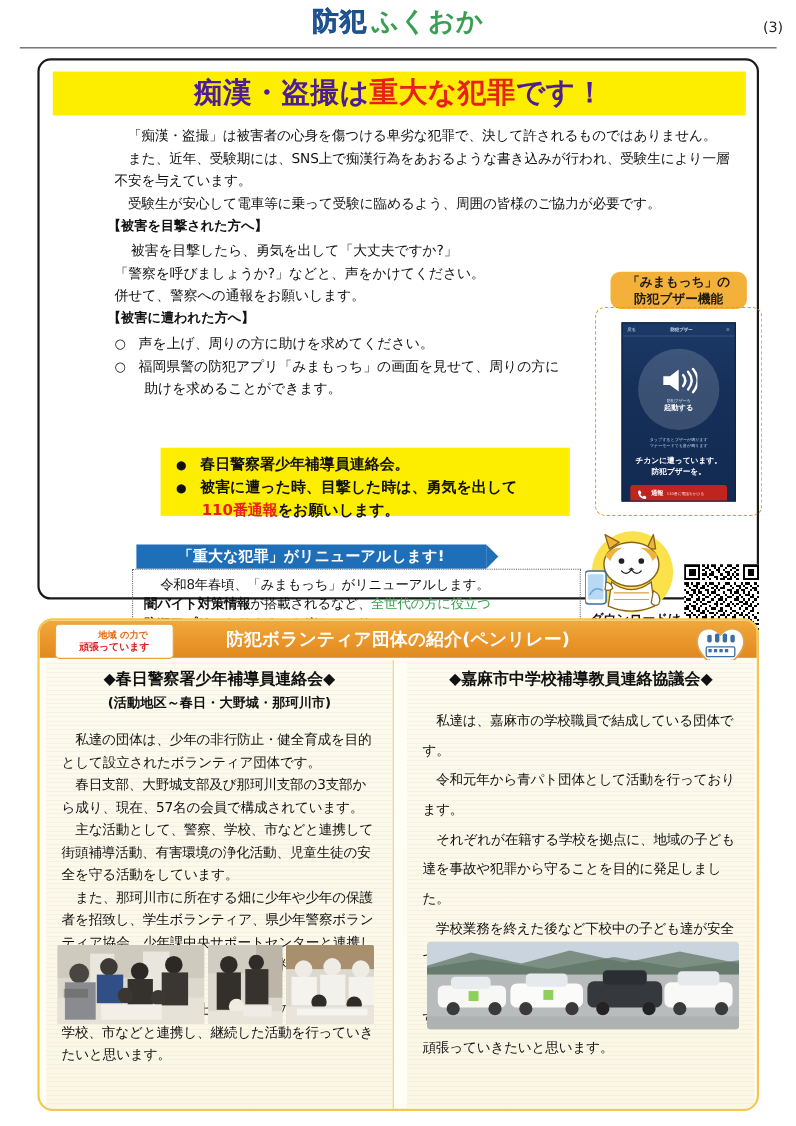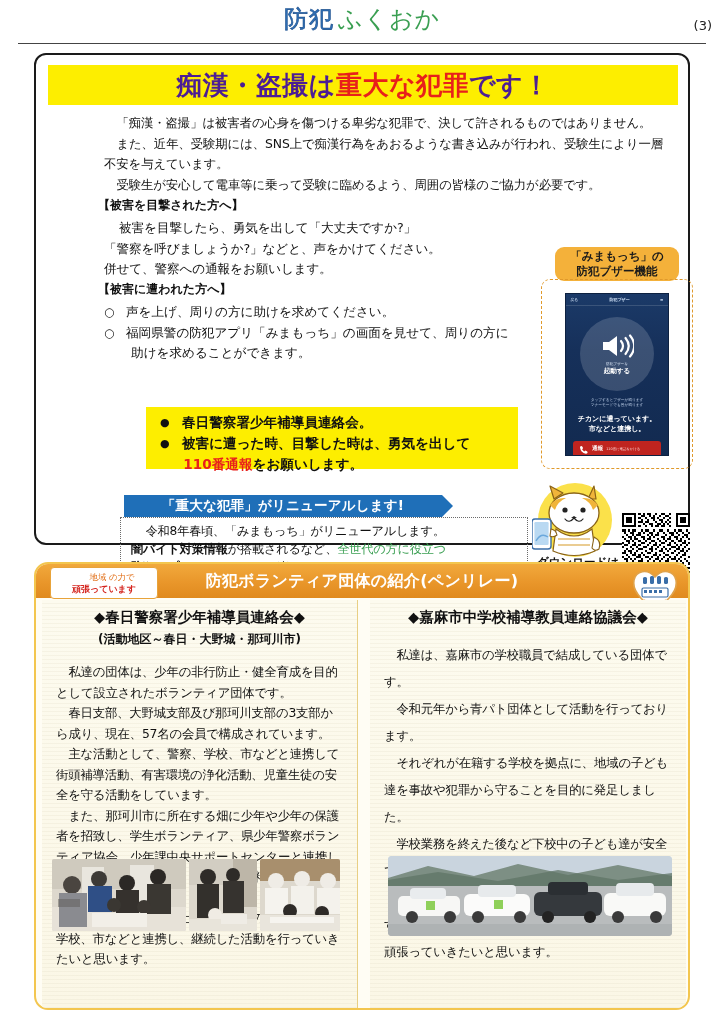--- a/index.html
+++ b/index.html
@@ -22,21 +22,21 @@
     top: 0; left: 0;
     width: 724px;
     height: 46px;
   }
   .masthead-logo {
     position: absolute;
     left: 0; right: 0;
     top: 4px;
     text-align: center;
     font-size: 24px;
-    font-weight: normal;
+    font-weight: bold;
     letter-spacing: 1px;
     line-height: 30px;
     white-space: nowrap;
   }
   .masthead-logo .m-blue {
     color: #2f6fb5;
     -webkit-text-stroke: 0.6px #1d4f8c;
     display: inline-block;
     padding-right: 4px;
   }
@@ -429,21 +429,21 @@
     height: 30px;
     background: #ffffff;
     border: 1.5px solid #e8a33a;
     border-radius: 4px;
     display: flex;
     flex-direction: column;
     align-items: center;
     justify-content: center;
     line-height: 12px;
   }
-  .header-badge .hb1 { font-size: 8.4px; font-weight: normal; color: #e06a10; white-space: nowrap; margin-left: 16px; }
+  .header-badge .hb1 { font-size: 8.4px; font-weight: bold; color: #e06a10; white-space: nowrap; margin-left: 16px; }
   .header-badge .hb2 { font-size: 9px; font-weight: bold; color: #d4231d; white-space: nowrap; }
   .header-title {
     position: absolute;
     left: 0; right: 0; top: 0;
     height: 34px;
     display: flex;
     align-items: center;
     justify-content: center;
     font-size: 16px;
     font-weight: bold;
@@ -622,21 +622,21 @@
         </svg>
         <span class="buzz-cap1">防犯ブザーを</span>
         <span class="buzz-cap2">起動する</span>
       </div>
       <div class="phone-note">
         <span>タップするとブザーが鳴ります</span>
         <span>マナーモードでも音が鳴ります</span>
       </div>
       <div class="phone-plea">
         <span>チカンに遭っています。</span>
-        <span>市などと連携し。</span>
+        <span>防犯ブザーを。</span>
       </div>
       <div class="call-button">
         <svg class="call-icon" viewBox="0 0 16 16">
           <path d="M3 2 q2-1 3 1 l1 2 q.5 1-.5 1.8 l-1 .8 q1.5 2.6 3.9 4 l.8-1 q.8-1 1.8-.5 l2 1 q2 1 1 3 -1 1.6-3 1.4 -4-.5-7.3-3.8 Q2.4 8.4 1.8 4.6 1.5 2.8 3 2 Z" fill="#ffffff"></path>
         </svg>
         <span class="call-label">通報</span>
         <span class="call-sub">110番に電話をかける</span>
       </div>
     </div>
   </div>

